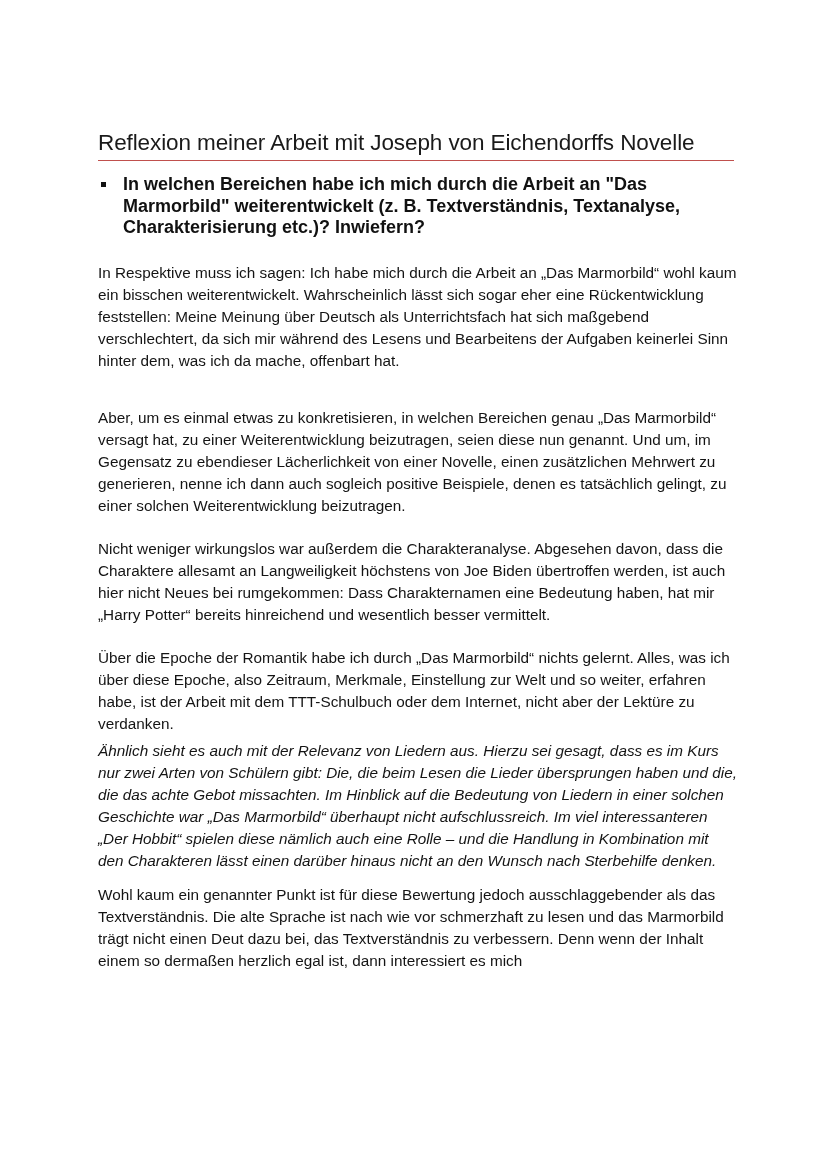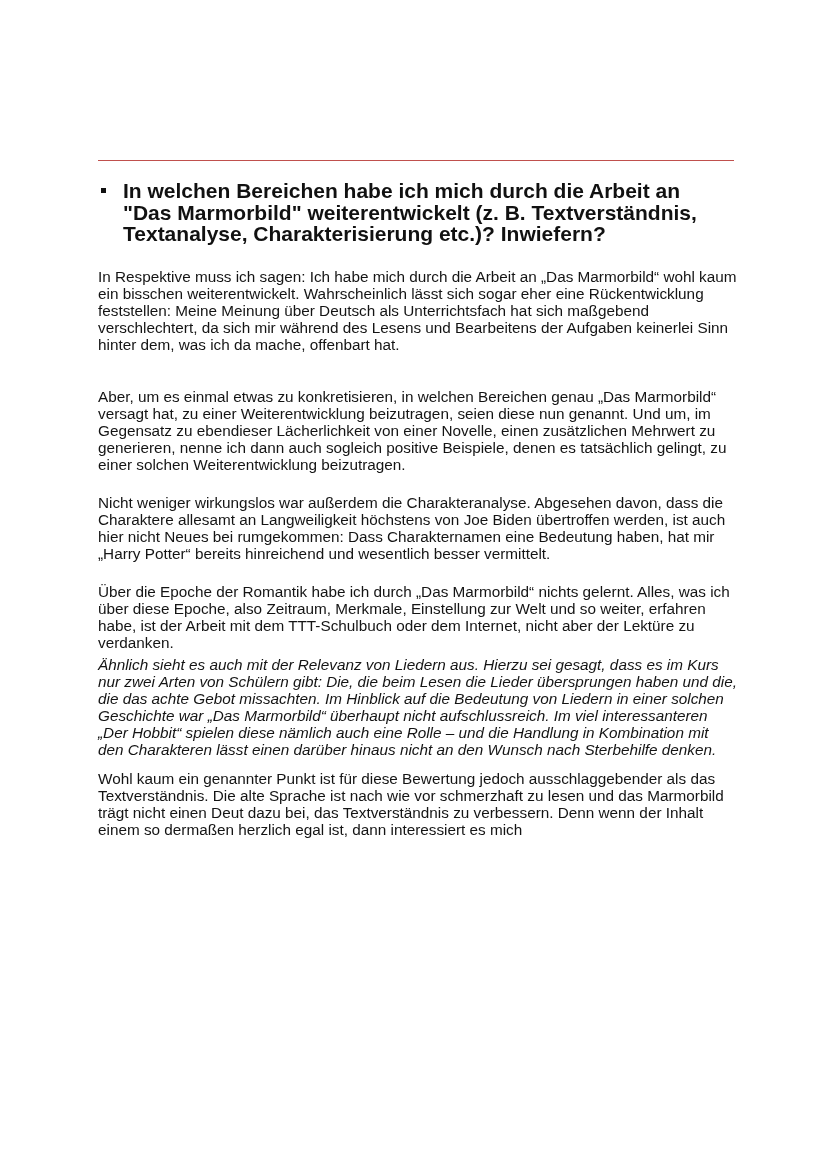--- a/index.html
+++ b/index.html
@@ -31,58 +31,58 @@
       letter-spacing: -0.1px;
     }
     .title-rule {
       height: 1px;
       background: #c0504d;
       width: 636px;
       margin: 0 0 0 0;
     }
     .question {
       position: relative;
-      margin-top: 19px;
+      margin-top: 13px;
       padding-left: 25px;
       font-family: "Liberation Sans", "DejaVu Sans", sans-serif;
       font-weight: bold;
-      font-size: 21px;
+      font-size: 18px;
       line-height: 21.5px;
       color: #111;
       width: 600px;
     }
     .bullet {
       position: absolute;
       left: 3px;
       top: 8px;
       width: 5px;
       height: 5px;
       background: #111;
     }
     .para {
       font-family: "Liberation Sans", "DejaVu Sans", sans-serif;
       font-size: 15.3px;
-      line-height: 17px;
+      line-height: 22px;
       color: #141414;
       margin: 0;
       width: 640px;
     }
     .p1 { margin-top: 23px; }
     .p2 { margin-top: 35px; }
     .p3 { margin-top: 21px; }
     .p4 { margin-top: 21px; }
     .p5 { margin-top: 5px; font-style: italic; }
     .p6 { margin-top: 12px; }
   </style>
 </head>
 <body>
 
 <div class="page">
   <h1 class="title">
-    <br>
+    <span>Reflexion meiner Arbeit mit Joseph von Eichendorffs Novelle</span><br>
   </h1>
   <div class="title-rule"></div>
 
   <div class="question">
     <span class="bullet"></span>
     <span>In welchen Bereichen habe ich mich durch die Arbeit an "Das Marmorbild" weiterentwickelt (z. B. Textverständnis, Textanalyse, Charakterisierung etc.)? Inwiefern?</span>
   </div>
 
   <p class="para p1">In Respektive muss ich sagen: Ich habe mich durch die Arbeit an „Das Marmorbild“ wohl kaum ein bisschen weiterentwickelt. Wahrscheinlich lässt sich sogar eher eine Rückentwicklung feststellen: Meine Meinung über Deutsch als Unterrichtsfach hat sich maßgebend verschlechtert, da sich mir während des Lesens und Bearbeitens der Aufgaben keinerlei Sinn hinter dem, was ich da mache, offenbart hat.</p>
   <p class="para p2">Aber, um es einmal etwas zu konkretisieren, in welchen Bereichen genau „Das Marmorbild“ versagt hat, zu einer Weiterentwicklung beizutragen, seien diese nun genannt. Und um, im Gegensatz zu ebendieser Lächerlichkeit von einer Novelle, einen zusätzlichen Mehrwert zu generieren, nenne ich dann auch sogleich positive Beispiele, denen es tatsächlich gelingt, zu einer solchen Weiterentwicklung beizutragen.</p>

